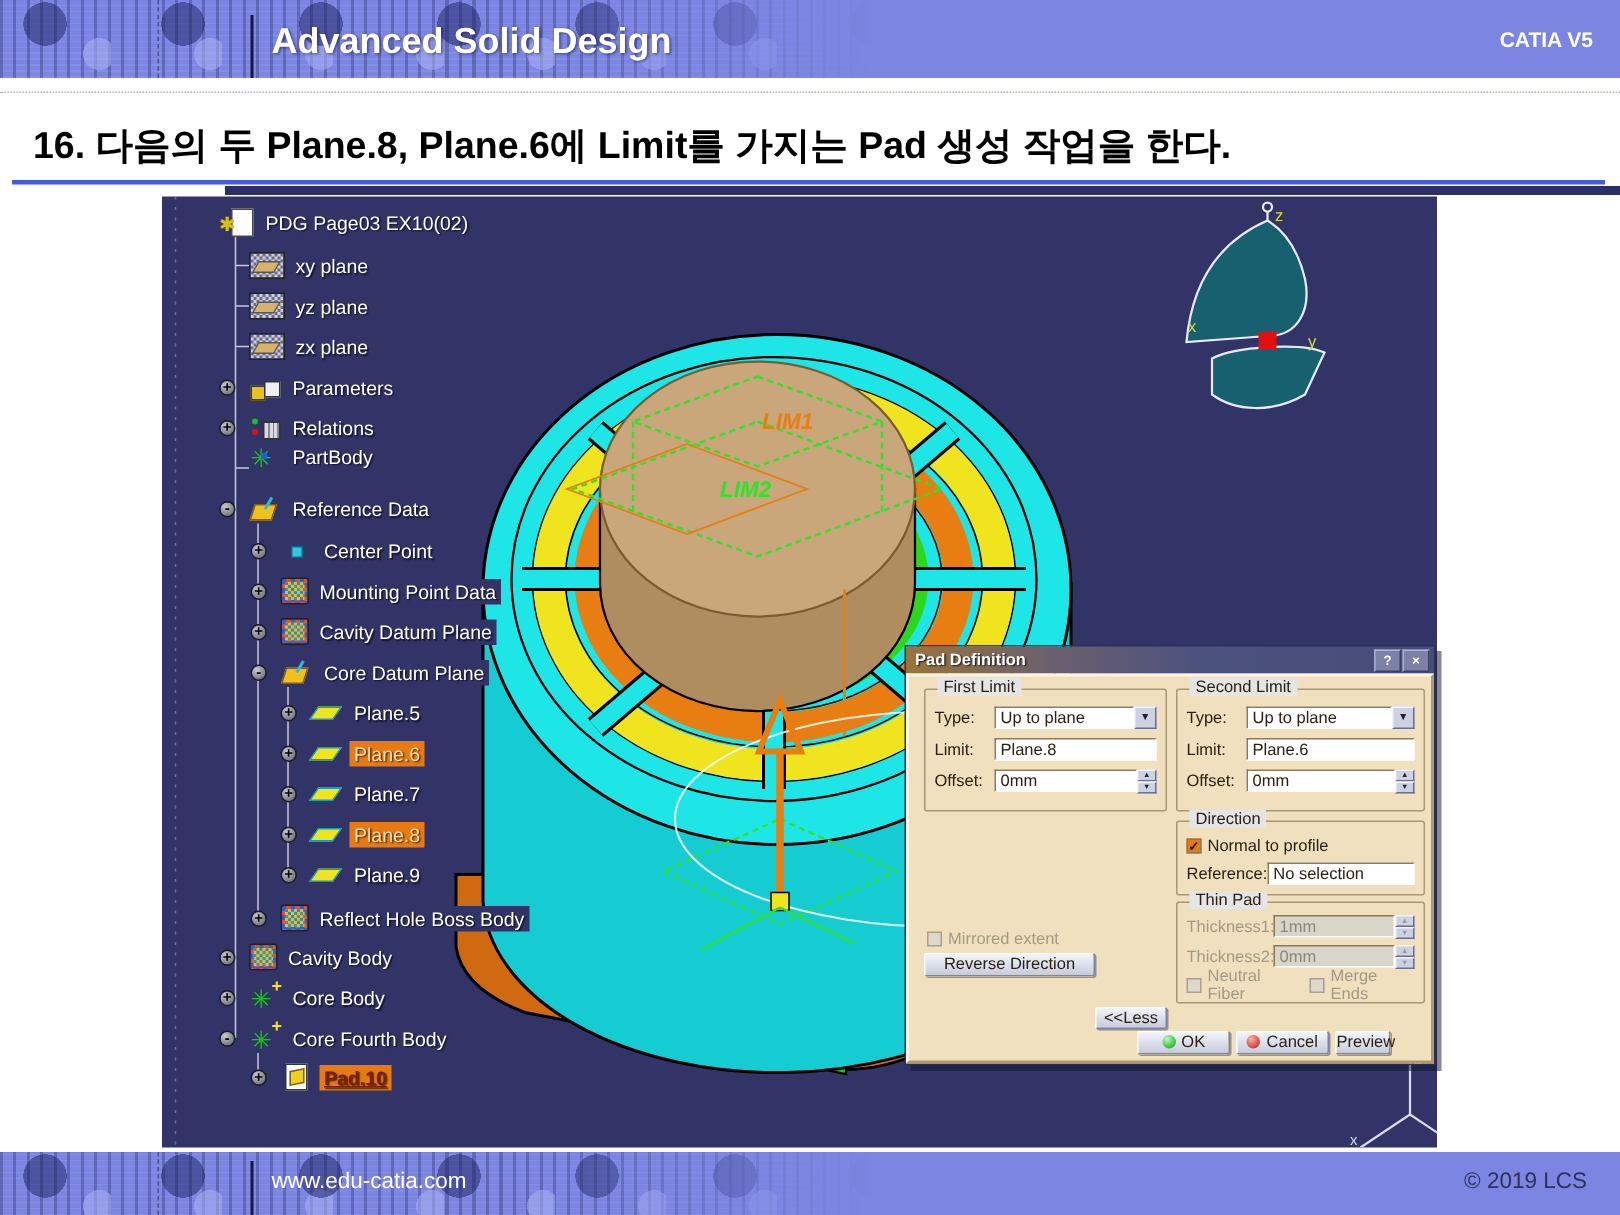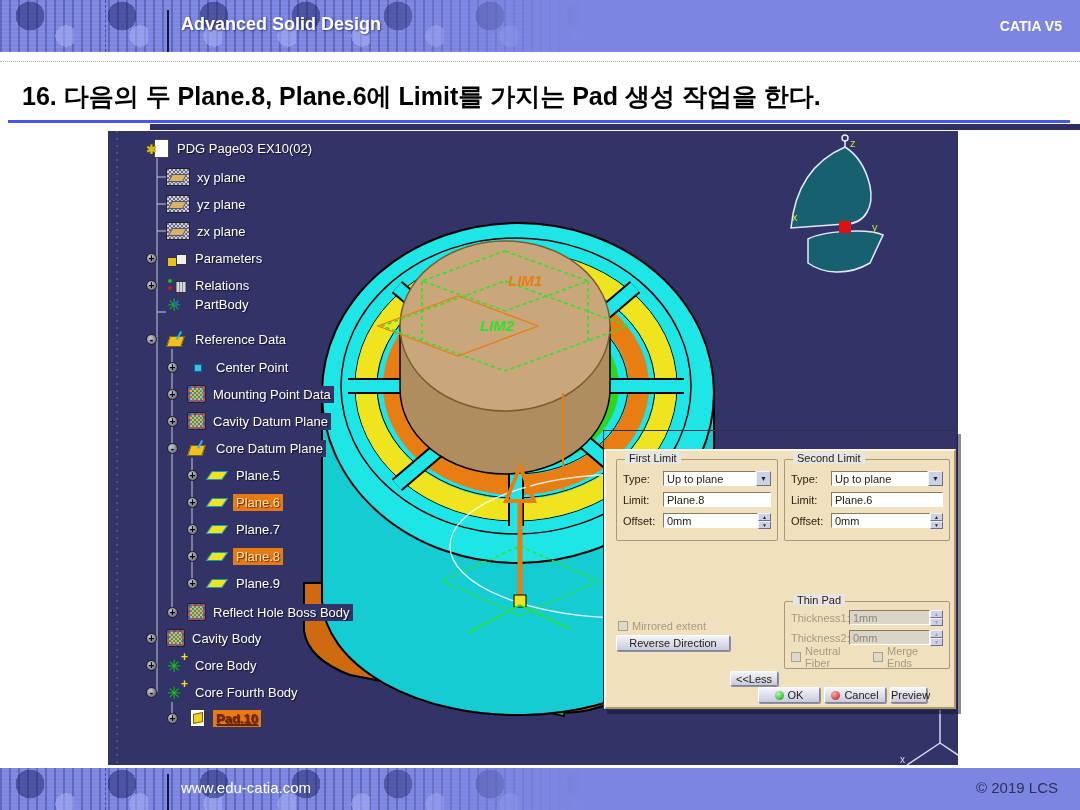--- a/index.html
+++ b/index.html
@@ -10,21 +10,21 @@
     background-image:
       linear-gradient(90deg, rgba(124,134,226,0) 0%, rgba(124,134,226,0) 34%, #7c86e2 54%),
       radial-gradient(circle 15px at 30px 16px, rgba(28,32,96,.5) 96%, transparent 97%),
       radial-gradient(circle 11px at 66px 36px, rgba(170,178,244,.55) 96%, transparent 97%),
       repeating-linear-gradient(90deg, rgba(25,30,85,.30) 0 2px, transparent 2px 9px),
       repeating-linear-gradient(0deg, rgba(255,255,255,.07) 0 1px, transparent 1px 4px);
     background-size:auto,92px 52px,74px 52px,auto,auto;background-repeat:repeat,repeat-x,repeat-x,repeat,repeat;}
   .band .vline{position:absolute;left:167px;top:10px;bottom:0;width:2px;background:#16183c;}
   .band .guide{position:absolute;left:105px;top:0;bottom:0;width:0;border-left:1px dashed rgba(30,32,80,.55);}
   #header{top:0;height:52px;}
-  #header .htitle{position:absolute;left:181px;top:14px;color:#fff;font-size:18px;font-weight:bold;text-shadow:1px 1px 2px rgba(20,20,60,.6);}
+  #header .htitle{position:absolute;left:181px;top:14px;color:#fff;font-size:24px;font-weight:bold;text-shadow:1px 1px 2px rgba(20,20,60,.6);}
   #header .hbrand{position:absolute;right:18px;top:18px;color:#fff;font-size:14px;font-weight:bold;}
   #footer{top:768px;height:42px;}
   #footer .furl{position:absolute;left:181px;top:11px;color:#fff;font-size:15px;}
   #footer .fcopy{position:absolute;right:22px;top:11px;color:#2e3158;font-size:15px;}
   .dotline{position:absolute;left:0;width:1080px;border-top:1px dotted #b0b0c0;}
 
   
   #slide-title{position:absolute;left:22px;top:80px;width:1040px;font-size:25px;font-weight:bold;color:#000;}
   #rule-blue{position:absolute;left:8px;top:120px;width:1062px;height:3px;background:#4459e8;}
   #rule-navy{position:absolute;left:150px;top:124px;width:930px;height:6px;background:#2c2f63;}
@@ -333,20 +333,25 @@
       <span class="tl">Core Fourth Body</span>
     </div>
   <div class="trow L2 hl2" style="top:577px">
       <span class="exp">+</span>
       <span class="ic ic-pad"></span>
       <span class="tl">Pad.10</span>
     </div>
 </div>
 
 <div id="dialog">
+  <div id="dlg-title">
+    <span class="t">Pad Definition</span>
+    <span class="winbtn" id="btn-help">?</span>
+    <span class="winbtn" id="btn-close">×</span>
+  </div>
   <div id="dlg-body">
 
     <div class="grp" style="left:10px;top:8px;width:160px;height:80px">
       <span class="glab">First Limit</span>
       <div class="drow" style="top:10px">
           <span class="dlab" style="width:40px">Type:</span>
         <span class="fld" style="flex:1">Up to plane</span>
           <span class="combo-arrow">▼</span>
         </div>
       <div class="drow" style="top:31px">
@@ -384,20 +389,31 @@
         </div>
     </div>
 
 
     <div class="drow" style="left:12px;top:166px;width:150px">
       <span class="cb dis"></span>
       <span class="dis-txt">Mirrored extent</span>
       </div>
     <div class="btn" style="left:10px;top:184px;width:114px">Reverse Direction</div>
 
+    <div class="grp" style="left:178px;top:96px;width:164px;height:48px">
+      <span class="glab">Direction</span>
+      <div class="drow" style="top:7px">
+          <span class="cb on">✓</span>
+        <span>Normal to profile</span>
+        </div>
+      <div class="drow" style="top:26px">
+          <span class="dlab">Reference:</span>
+        <span class="fld" style="flex:1">No selection</span>
+        </div>
+    </div>
 
     <div class="grp" style="left:178px;top:150px;width:164px;height:66px">
       <span class="glab">Thin Pad</span>
       <div class="drow" style="top:7px">
           <span class="dlab dis-txt" style="width:58px">Thickness1:</span>
         <span class="fld dis" style="flex:1">1mm</span>
         <span class="spin dis">
             <span>▲</span>
             <span>▼</span>
           </span>

